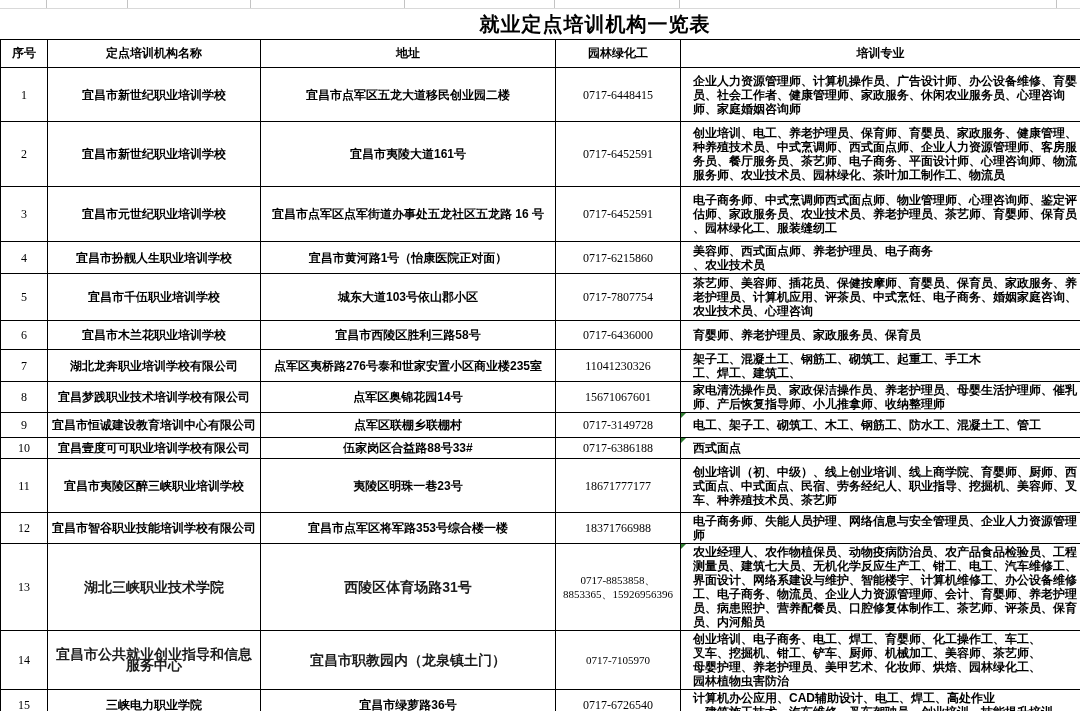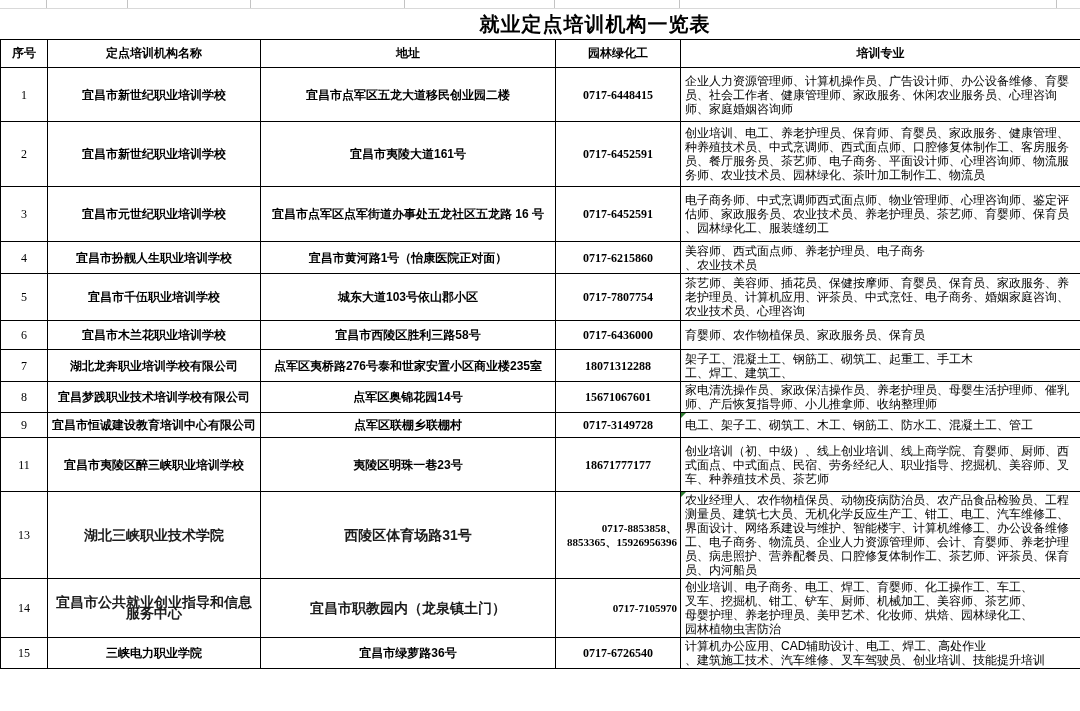--- a/index.html
+++ b/index.html
@@ -15,25 +15,25 @@
   table{border-collapse:collapse;table-layout:fixed;width:1080px;}
   col.c1{width:47px;}  col.c2{width:213px;} col.c3{width:295px;}
   col.c4{width:125px;} col.c5{width:400px;}
 
   th,td{border:1px solid #000;padding:1px 3px;box-sizing:border-box;overflow:hidden;vertical-align:middle;}
   th{font-size:12px;font-weight:bold;text-align:center;color:#000;}
 
   td{font-size:12px;color:#000;line-height:14px;}
   .c-no{font-family:"Liberation Serif",serif;font-weight:normal;text-align:center;}
   .c-name,.c-addr{font-weight:bold;text-align:center;}
-  .c-phone{font-family:"Liberation Serif",serif;font-weight:bold;text-align:center;white-space:pre-line;}
-  .c-majors{font-weight:normal;text-align:left;white-space:pre-line;padding-left:4px;}
+  .c-phone{font-family:"Liberation Serif",serif;font-weight:normal;text-align:center;white-space:pre-line;}
+  .c-majors{font-weight:bold;text-align:left;white-space:pre-line;padding-left:12px;}
 
   tr.small .c-name,tr.small .c-addr{font-size:14px;color:#1c1c1c;line-height:11px;}
-  tr.small .c-phone{font-size:11px;text-align:right;}
+  tr.small .c-phone{font-size:11px;}
 
   
   td.gt{position:relative;}
   td.gt::before{content:"";position:absolute;top:0;left:0;
     border-top:5px solid #2f7d31;border-right:5px solid transparent;}
 </style>
 </head>
 <body>
 
 <div class="top-strip">
@@ -73,21 +73,21 @@
     <td class="c-addr">宜昌市点军区五龙大道移民创业园二楼</td>
     <td class="c-phone">0717-6448415</td>
     <td class="c-majors">企业人力资源管理师、计算机操作员、广告设计师、办公设备维修、育婴员、社会工作者、健康管理师、家政服务、休闲农业服务员、心理咨询师、家庭婚姻咨询师</td>
   </tr>
 
   <tr style="height:65px">
     <td class="c-no">2</td>
     <td class="c-name">宜昌市新世纪职业培训学校</td>
     <td class="c-addr">宜昌市夷陵大道161号</td>
     <td class="c-phone">0717-6452591</td>
-    <td class="c-majors">创业培训、电工、养老护理员、保育师、育婴员、家政服务、健康管理、种养殖技术员、中式烹调师、西式面点师、口腔修复体制作工、客房服务员、餐厅服务员、茶艺师、电子商务、平面设计师、心理咨询师、物流服务师、农业技术员、园林绿化、茶叶加工制作工、物流员</td>
+    <td class="c-majors">创业培训、电工、养老护理员、保育师、育婴员、家政服务、健康管理、种养殖技术员、中式烹调师、西式面点师、企业人力资源管理师、客房服务员、餐厅服务员、茶艺师、电子商务、平面设计师、心理咨询师、物流服务师、农业技术员、园林绿化、茶叶加工制作工、物流员</td>
   </tr>
 
   <tr style="height:55px">
     <td class="c-no">3</td>
     <td class="c-name">宜昌市元世纪职业培训学校</td>
     <td class="c-addr">宜昌市点军区点军街道办事处五龙社区五龙路 16 号</td>
     <td class="c-phone">0717-6452591</td>
     <td class="c-majors">电子商务师、中式烹调师西式面点师、物业管理师、心理咨询师、鉴定评估师、家政服务员、农业技术员、养老护理员、茶艺师、育婴师、保育员 、园林绿化工、服装缝纫工</td>
   </tr>
 
@@ -106,57 +106,71 @@
     <td class="c-addr">城东大道103号依山郡小区</td>
     <td class="c-phone">0717-7807754</td>
     <td class="c-majors">茶艺师、美容师、插花员、保健按摩师、育婴员、保育员、家政服务、养老护理员、计算机应用、评茶员、中式烹饪、电子商务、婚姻家庭咨询、农业技术员、心理咨询</td>
   </tr>
 
   <tr style="height:29px">
     <td class="c-no">6</td>
     <td class="c-name">宜昌市木兰花职业培训学校</td>
     <td class="c-addr">宜昌市西陵区胜利三路58号</td>
     <td class="c-phone">0717-6436000</td>
-    <td class="c-majors">育婴师、农作物植保员、家政服务员、保育员</td>
+    <td class="c-majors">育婴师、养老护理员、家政服务员、保育员</td>
   </tr>
 
   <tr style="height:32px">
     <td class="c-no">7</td>
     <td class="c-name">湖北龙奔职业培训学校有限公司</td>
     <td class="c-addr">点军区夷桥路276号泰和世家安置小区商业楼235室</td>
-    <td class="c-phone">18071312288</td>
+    <td class="c-phone">11041230326</td>
     <td class="c-majors">架子工、混凝土工、钢筋工、砌筑工、起重工、手工木
 工、焊工、建筑工、</td>
   </tr>
 
   <tr style="height:31px">
     <td class="c-no">8</td>
     <td class="c-name">宜昌梦践职业技术培训学校有限公司</td>
     <td class="c-addr">点军区奥锦花园14号</td>
     <td class="c-phone">15671067601</td>
     <td class="c-majors">家电清洗操作员、家政保洁操作员、养老护理员、母婴生活护理师、催乳师、产后恢复指导师、小儿推拿师、收纳整理师</td>
   </tr>
 
   <tr style="height:25px">
     <td class="c-no">9</td>
     <td class="c-name">宜昌市恒诚建设教育培训中心有限公司</td>
     <td class="c-addr">点军区联棚乡联棚村</td>
     <td class="c-phone">0717-3149728</td>
     <td class="c-majors gt">电工、架子工、砌筑工、木工、钢筋工、防水工、混凝土工、管工</td>
   </tr>
 
+  <tr style="height:21px">
+    <td class="c-no">10</td>
+    <td class="c-name">宜昌壹度可可职业培训学校有限公司</td>
+    <td class="c-addr">伍家岗区合益路88号33#</td>
+    <td class="c-phone">0717-6386188</td>
+    <td class="c-majors gt">西式面点</td>
+  </tr>
 
   <tr style="height:54px">
     <td class="c-no">11</td>
     <td class="c-name">宜昌市夷陵区醉三峡职业培训学校</td>
     <td class="c-addr">夷陵区明珠一巷23号</td>
     <td class="c-phone">18671777177</td>
     <td class="c-majors">创业培训（初、中级）、线上创业培训、线上商学院、育婴师、厨师、西式面点、中式面点、民宿、劳务经纪人、职业指导、挖掘机、美容师、叉车、种养殖技术员、茶艺师</td>
   </tr>
 
+  <tr style="height:25px">
+    <td class="c-no">12</td>
+    <td class="c-name">宜昌市智谷职业技能培训学校有限公司</td>
+    <td class="c-addr">宜昌市点军区将军路353号综合楼一楼</td>
+    <td class="c-phone">18371766988</td>
+    <td class="c-majors">电子商务师、失能人员护理、网络信息与安全管理员、企业人力资源管理师</td>
+  </tr>
 
   <tr style="height:86px" class="small">
     <td class="c-no">13</td>
     <td class="c-name">湖北三峡职业技术学院</td>
     <td class="c-addr">西陵区体育场路31号</td>
     <td class="c-phone">0717-8853858、
 8853365、15926956396</td>
     <td class="c-majors gt">农业经理人、农作物植保员、动物疫病防治员、农产品食品检验员、工程测量员、建筑七大员、无机化学反应生产工、钳工、电工、汽车维修工、界面设计、网络系建设与维护、智能楼宇、计算机维修工、办公设备维修工、电子商务、物流员、企业人力资源管理师、会计、育婴师、养老护理员、病患照护、营养配餐员、口腔修复体制作工、茶艺师、评茶员、保育员、内河船员</td>
   </tr>
 

